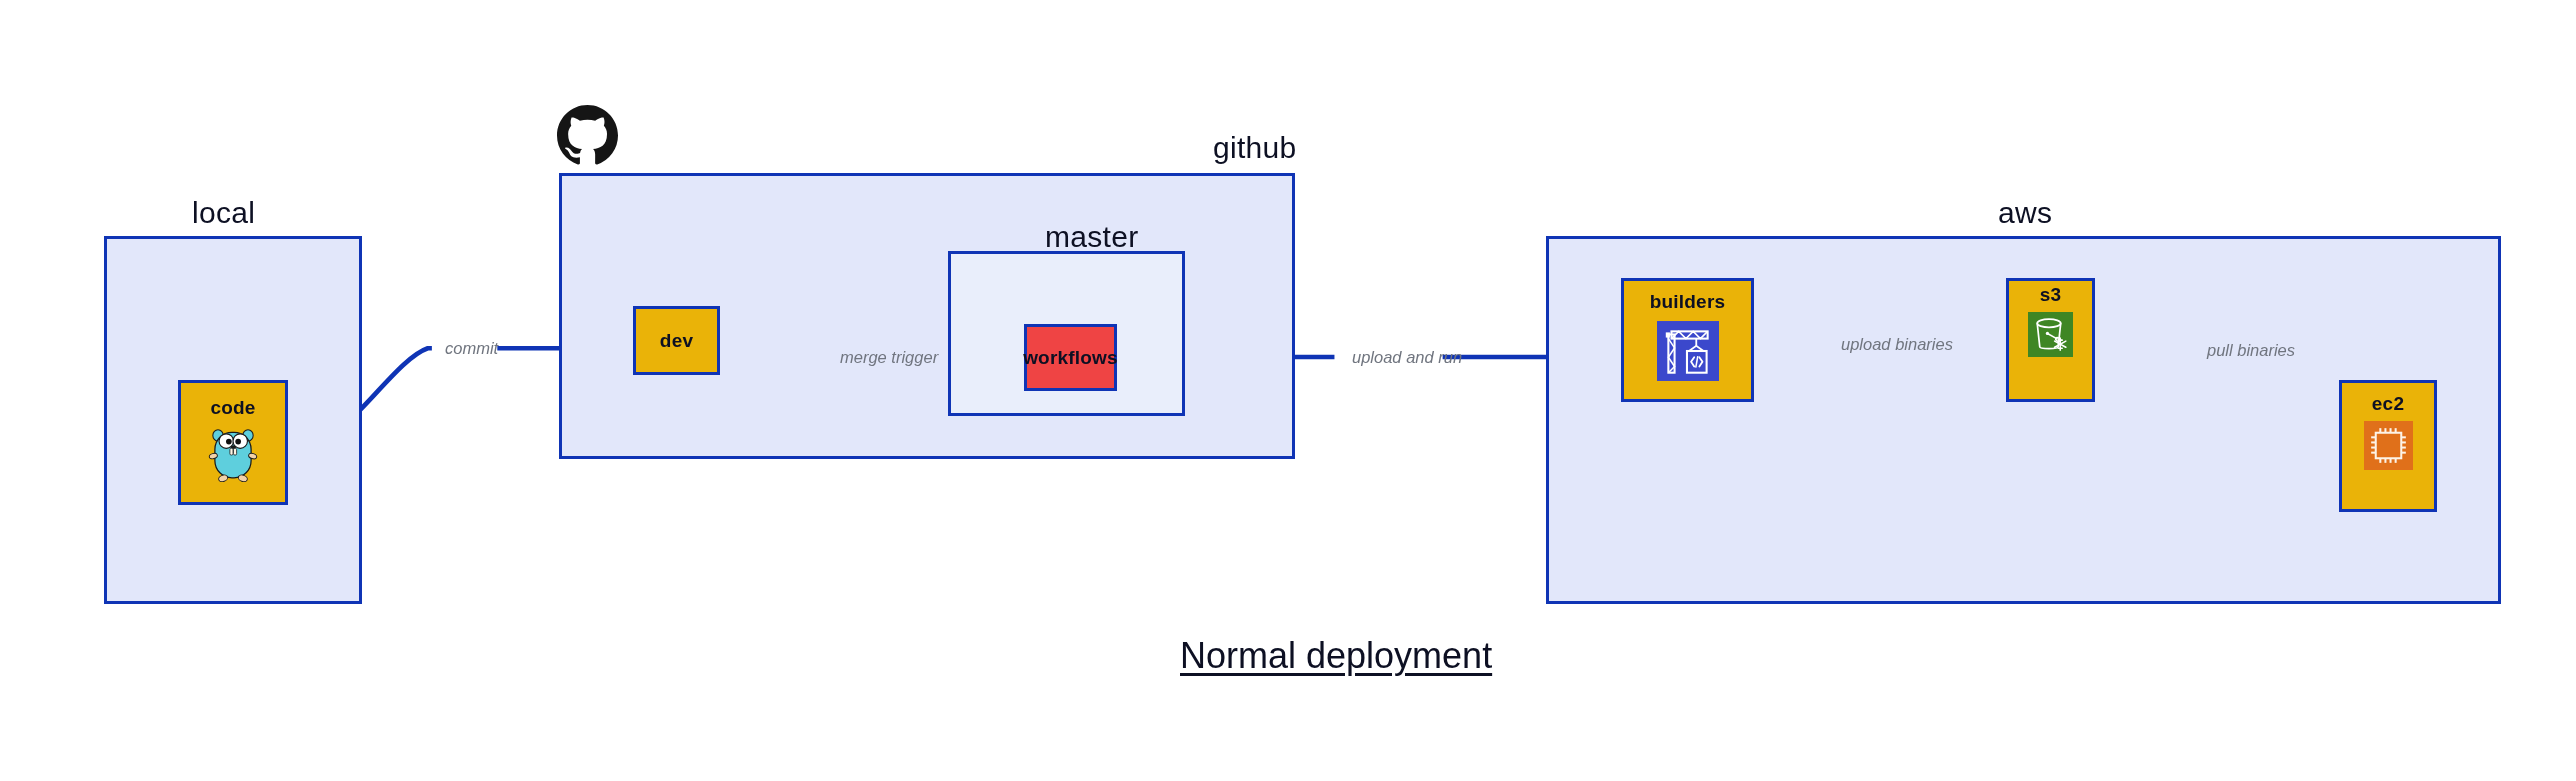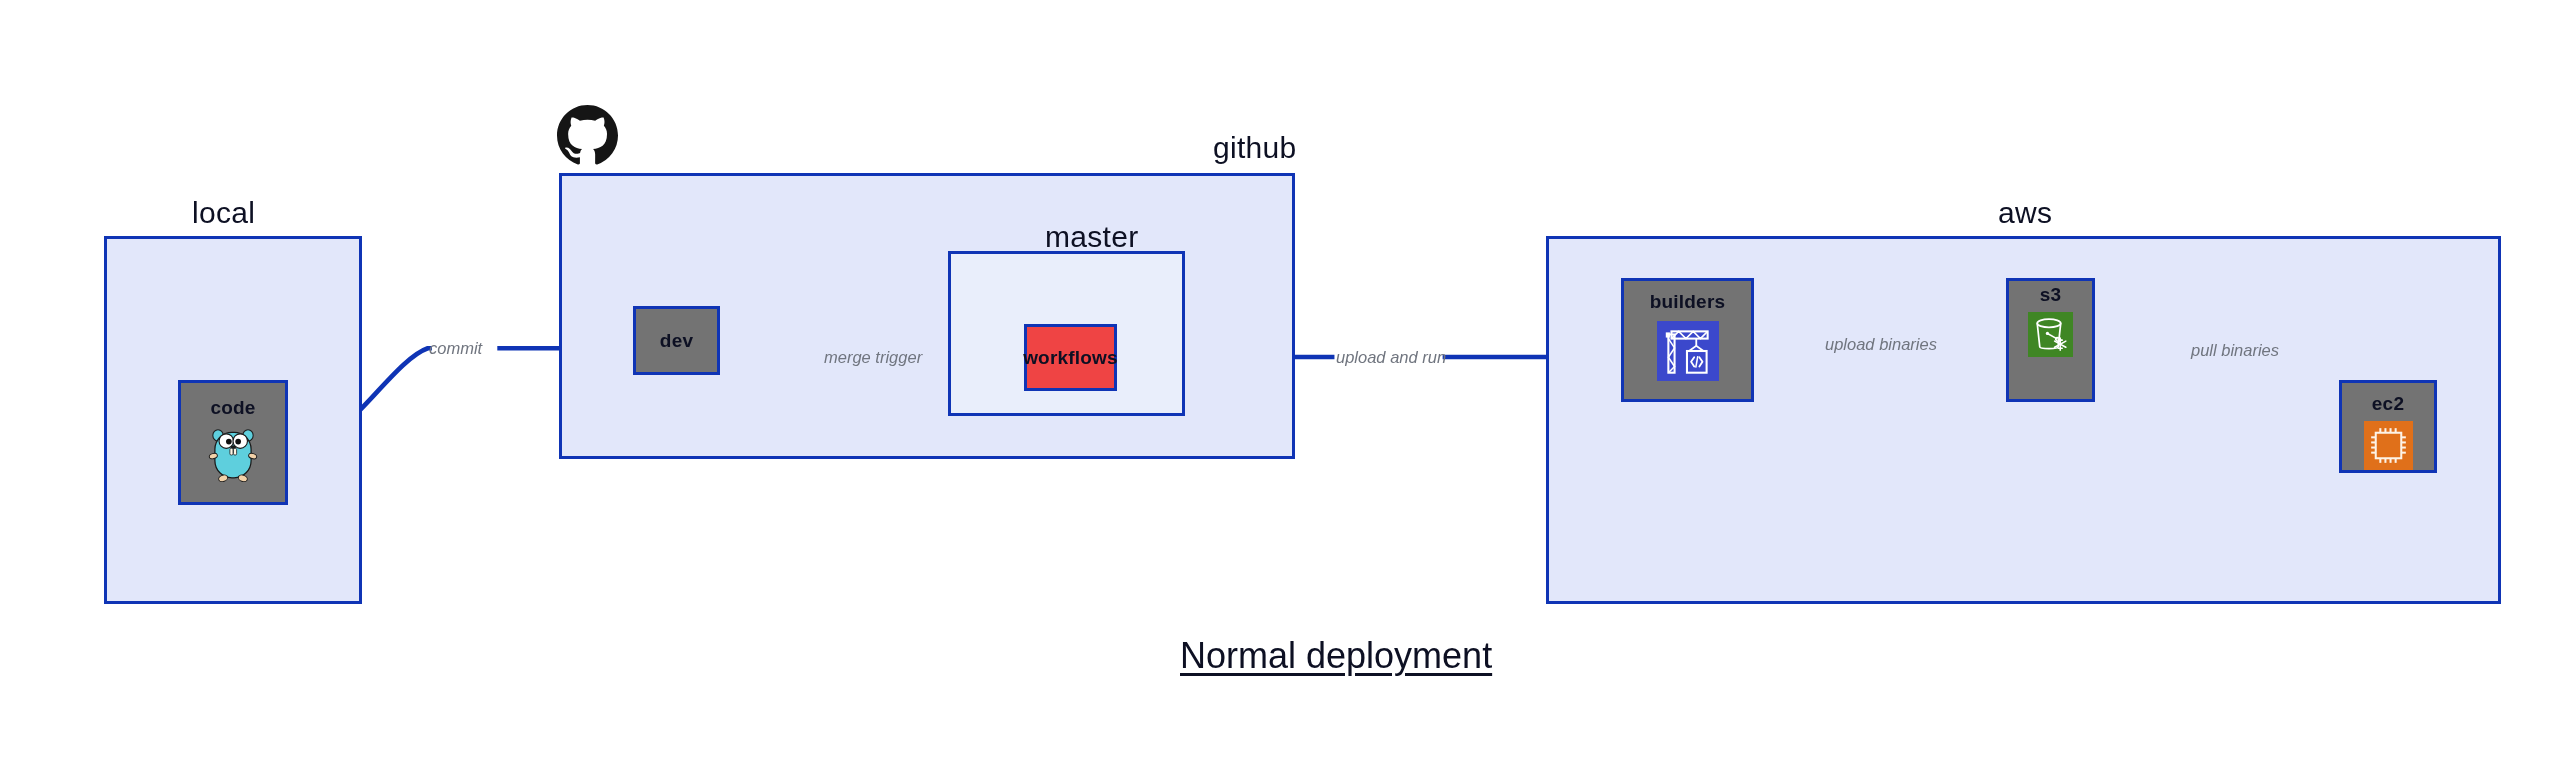--- a/index.html
+++ b/index.html
@@ -34,21 +34,21 @@
     color: #0d1023;
     font-size: 30px;
     font-weight: 400;
     letter-spacing: 0.3px;
     white-space: nowrap;
     line-height: 1;
   }
   
   .node {
     position: absolute;
-    background: #737373;
+    background: #eab308;
     border: 3.6px solid #0f34b5;
     box-sizing: border-box;
     display: flex;
     flex-direction: column;
     align-items: center;
   }
   .node-label {
     color: #0d1023;
     font-size: 19px;
     font-weight: 700;
@@ -62,20 +62,21 @@
   
   .edge-label {
     position: absolute;
     color: #70757f;
     font-size: 16.5px;
     font-style: italic;
     font-weight: 400;
     white-space: nowrap;
     line-height: 1;
     background: transparent;
+    margin-left: 16px;
   }
   
   #edges {
     position: absolute;
     left: 0; top: 0;
     width: 2604px;
     height: 781px;
     pointer-events: none;
   }
   
@@ -239,21 +240,21 @@
           <line x1="63" y1="51" x2="63" y2="75"></line>
           <line x1="52" y1="57" x2="74" y2="69"></line>
           <line x1="74" y1="57" x2="52" y2="69"></line>
           <line x1="59" y1="55" x2="67" y2="55"></line>
           <line x1="59" y1="71" x2="67" y2="71"></line>
         </g>
       </svg>
     </div>
   </div>
 
-  <div class="node" style="left:2339px; top:380px; width:98px; height:93px; padding-top:11.3px;">
+  <div class="node" style="left:2339px; top:380px; width:98px; height:132px; padding-top:11.3px;">
     <div class="node-label">ec2</div>
     <div class="node-icon" style="margin-top:8.2px;">
       <svg width="49" height="49" viewBox="0 0 96 96" xmlns="http://www.w3.org/2000/svg">
         <rect x="0" y="0" width="96" height="96" fill="#e0701a"></rect>
         <rect x="23" y="23" width="50" height="50" fill="none" stroke="#fdf3e7" stroke-width="4"></rect>
         <g stroke="#fdf3e7" stroke-width="4" stroke-linecap="butt">
 
           <line x1="32" y1="14" x2="32" y2="23"></line>
           <line x1="42" y1="14" x2="42" y2="23"></line>
           <line x1="52" y1="14" x2="52" y2="23"></line>

